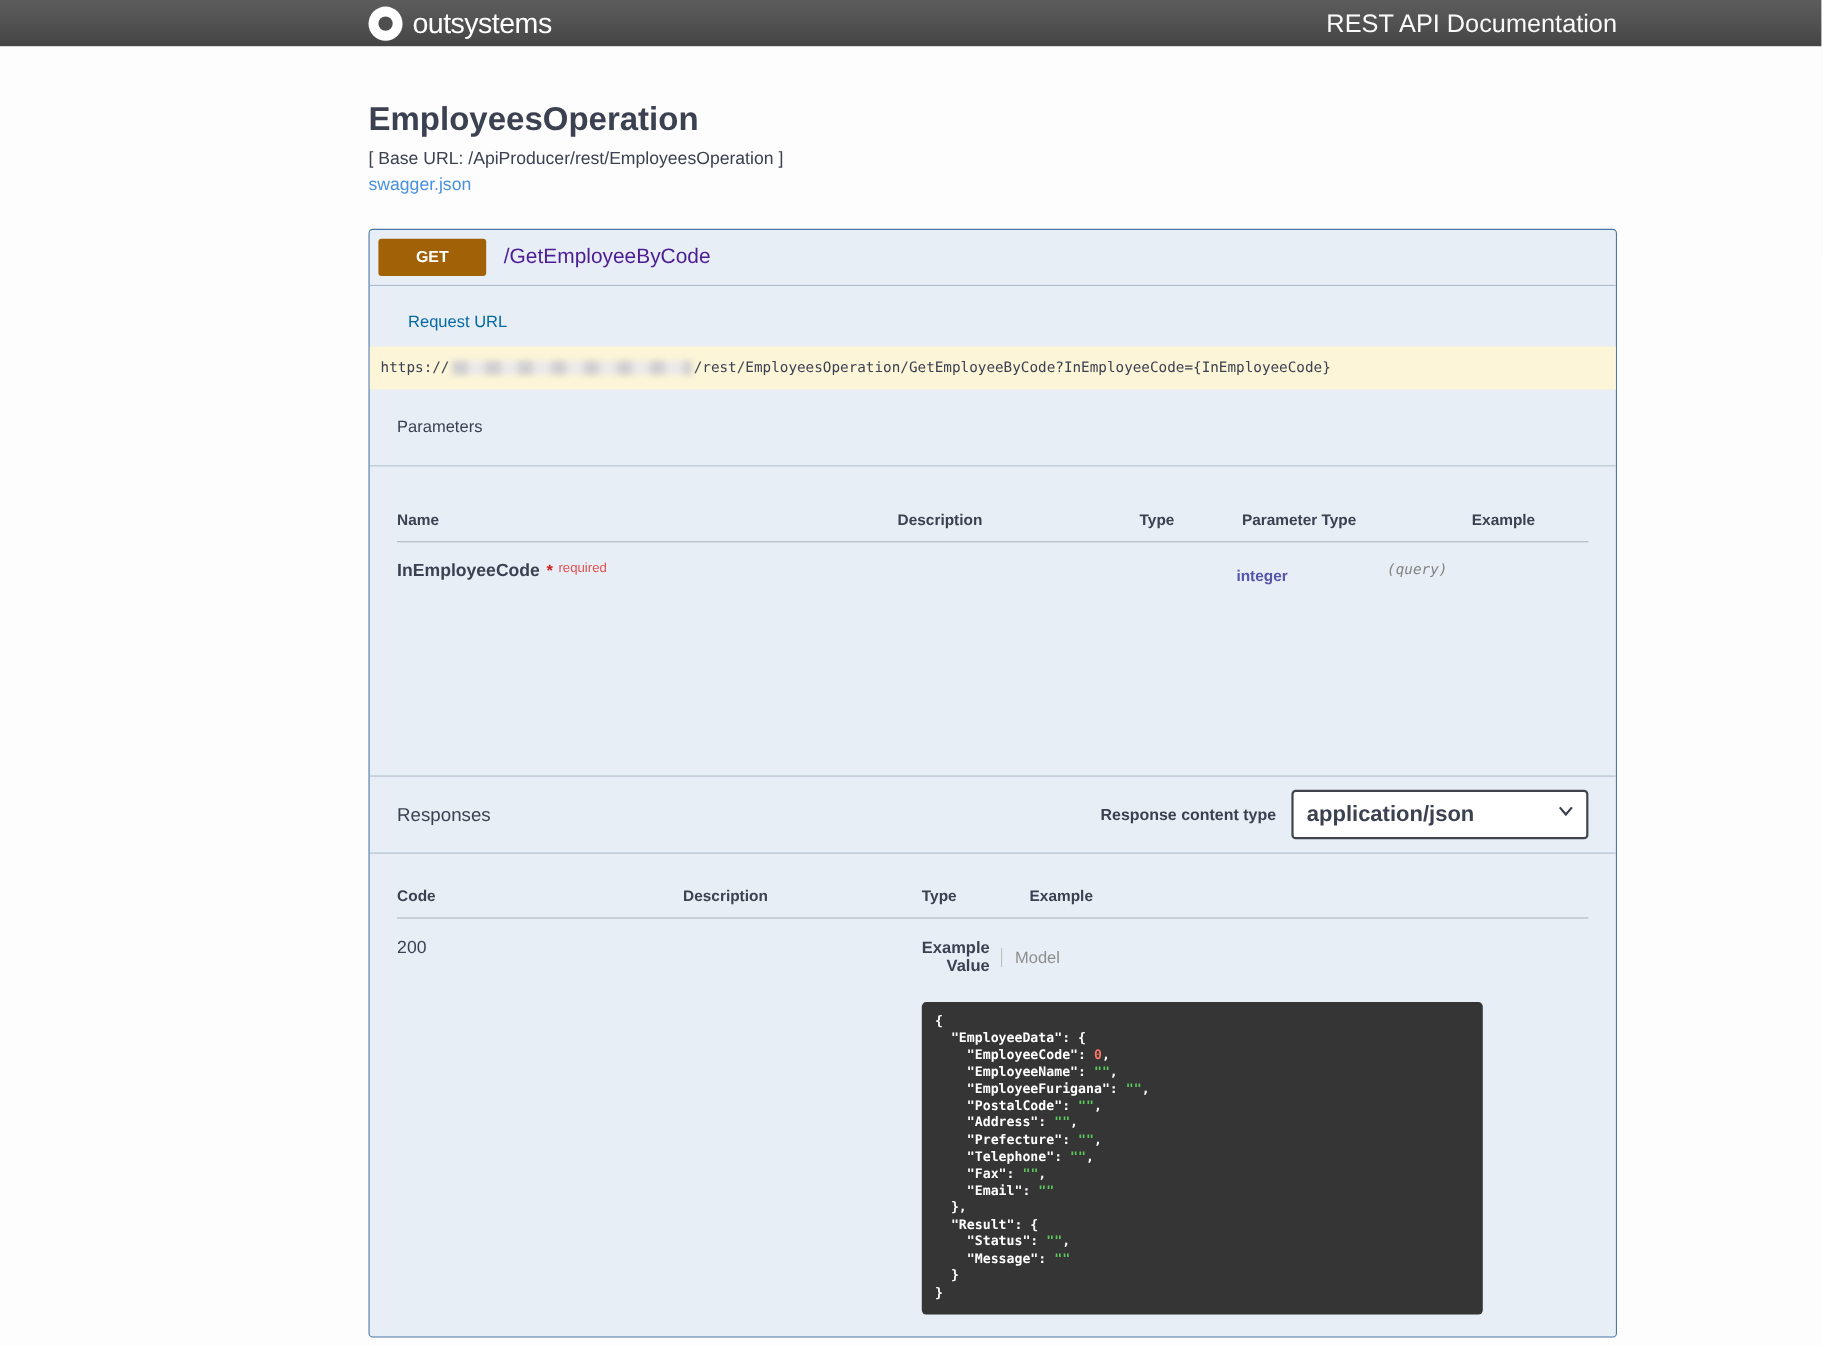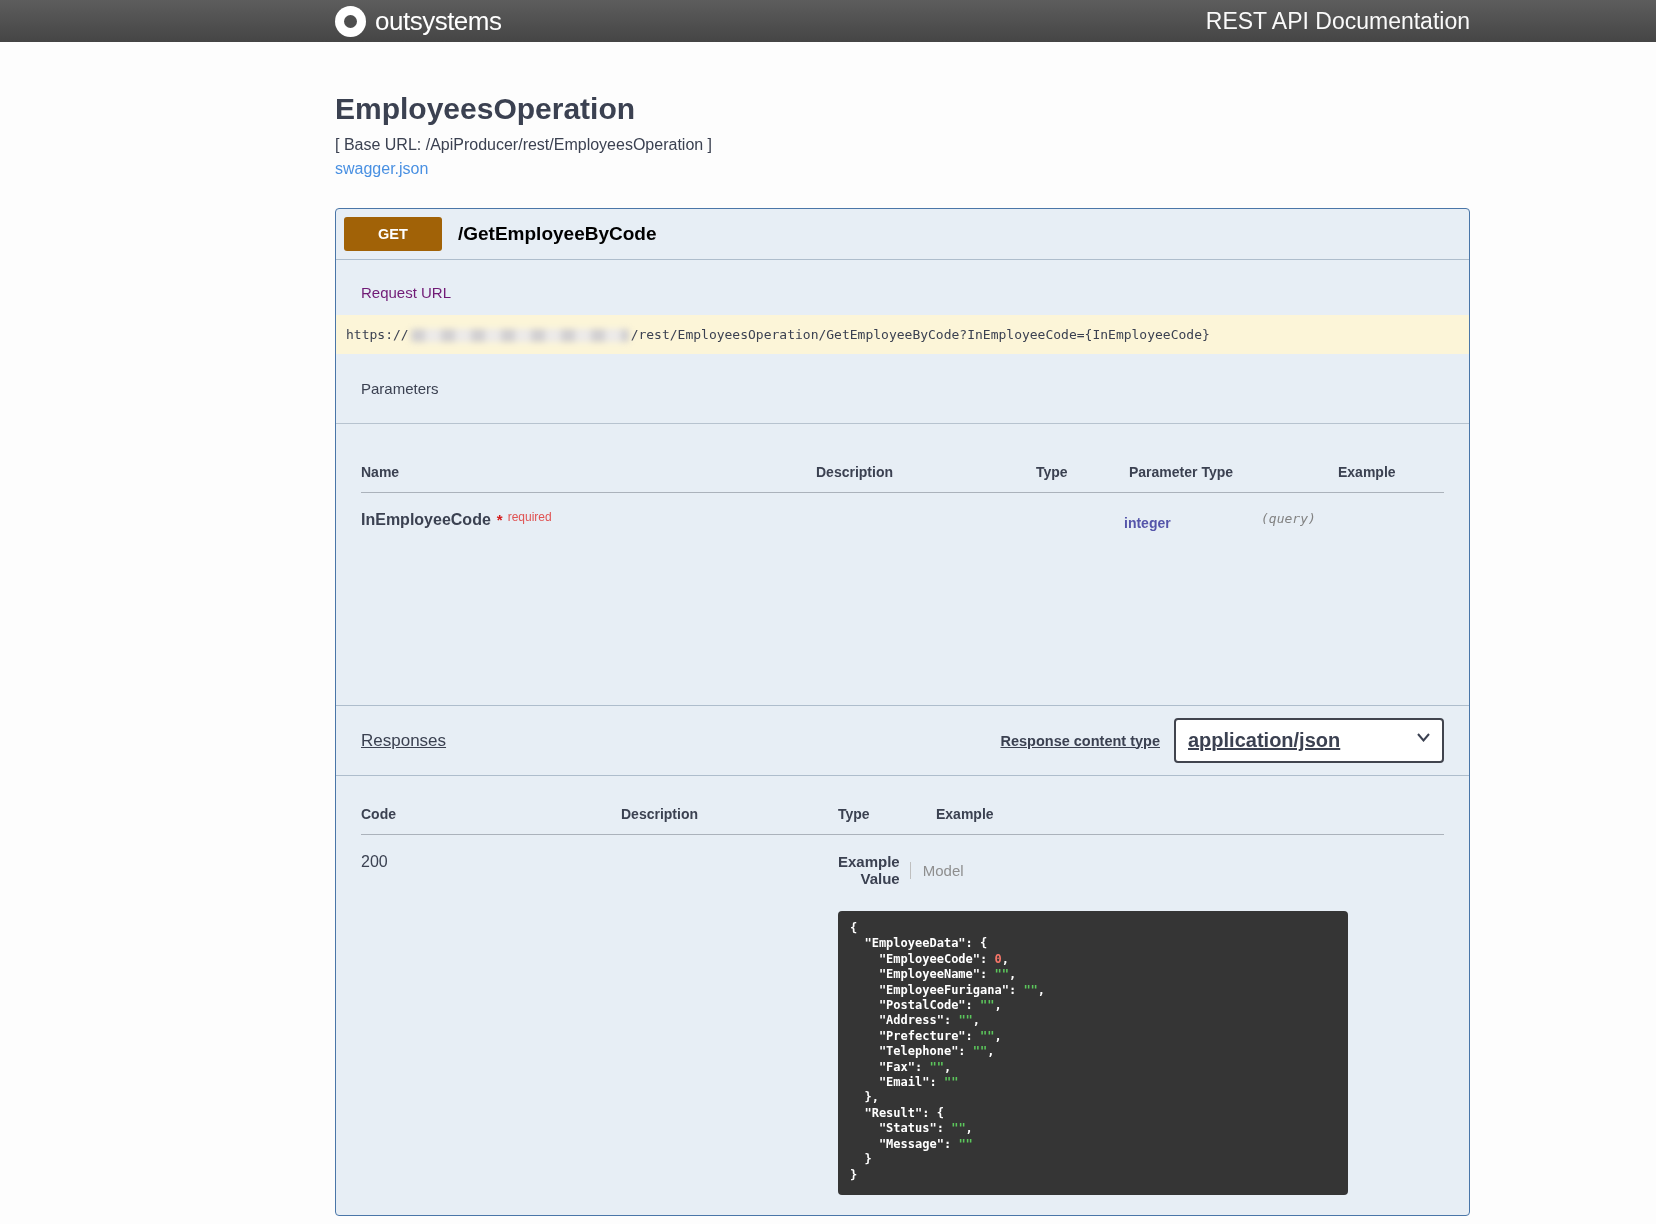--- a/index.html
+++ b/index.html
@@ -52,23 +52,23 @@
     border-bottom:1px solid #aebdcc;
     cursor:pointer;
   }
   .method-badge{
     background:#a16207; color:#fff;
     font-weight:bold; font-size:14.5px;
     width:98px; text-align:center;
     padding:9px 0; border-radius:3px;
     font-family:"Liberation Sans", sans-serif;
   }
-  .op-path{ margin-left:16px; font-size:19px; font-weight:bold; color:#000000; }
-
-  .section-label{ padding:24px 25px 14px; font-size:15px; color:#701a75; }
+  .op-path{ margin-left:16px; font-size:19px; font-weight:normal; color:#4c1d95; }
+
+  .section-label{ padding:24px 35px 14px; font-size:15px; color:#0369a1; }
   .request-url-bar{
     background:#fcf5d8;
     padding:12px 10px;
     font-family:"DejaVu Sans Mono", monospace;
     font-size:13px; color:#3b4151;
     white-space:nowrap; overflow:hidden;
   }
   .redacted{
     display:inline-block; width:218px; height:13px; vertical-align:middle;
     border-radius:2px; margin:0 2px;
@@ -97,21 +97,20 @@
     width:110px; height:85px; margin-top:12px;
     padding:7px 10px;
     color:#fff; font-family:"DejaVu Sans Mono", monospace; font-size:12px; font-weight:bold;
   }
 
   
   .responses-bar{
     border-top:1px solid #aebdcc;
     display:flex; justify-content:space-between; align-items:center;
     padding:12px 25px;
-    text-decoration:underline;
   }
   .responses-label{ font-size:17px; color:#3b4151; }
   .ct-group{ display:flex; align-items:center; gap:14px; }
   .ct-label{ font-size:14.5px; font-weight:bold; }
   .ct-select{
     position:relative; background:#fff;
     border:2px solid #41444e; border-radius:4px;
     width:270px; padding:9px 38px 9px 12px;
     font-size:20px; font-weight:bold; color:#3b4151;
     cursor:pointer;

